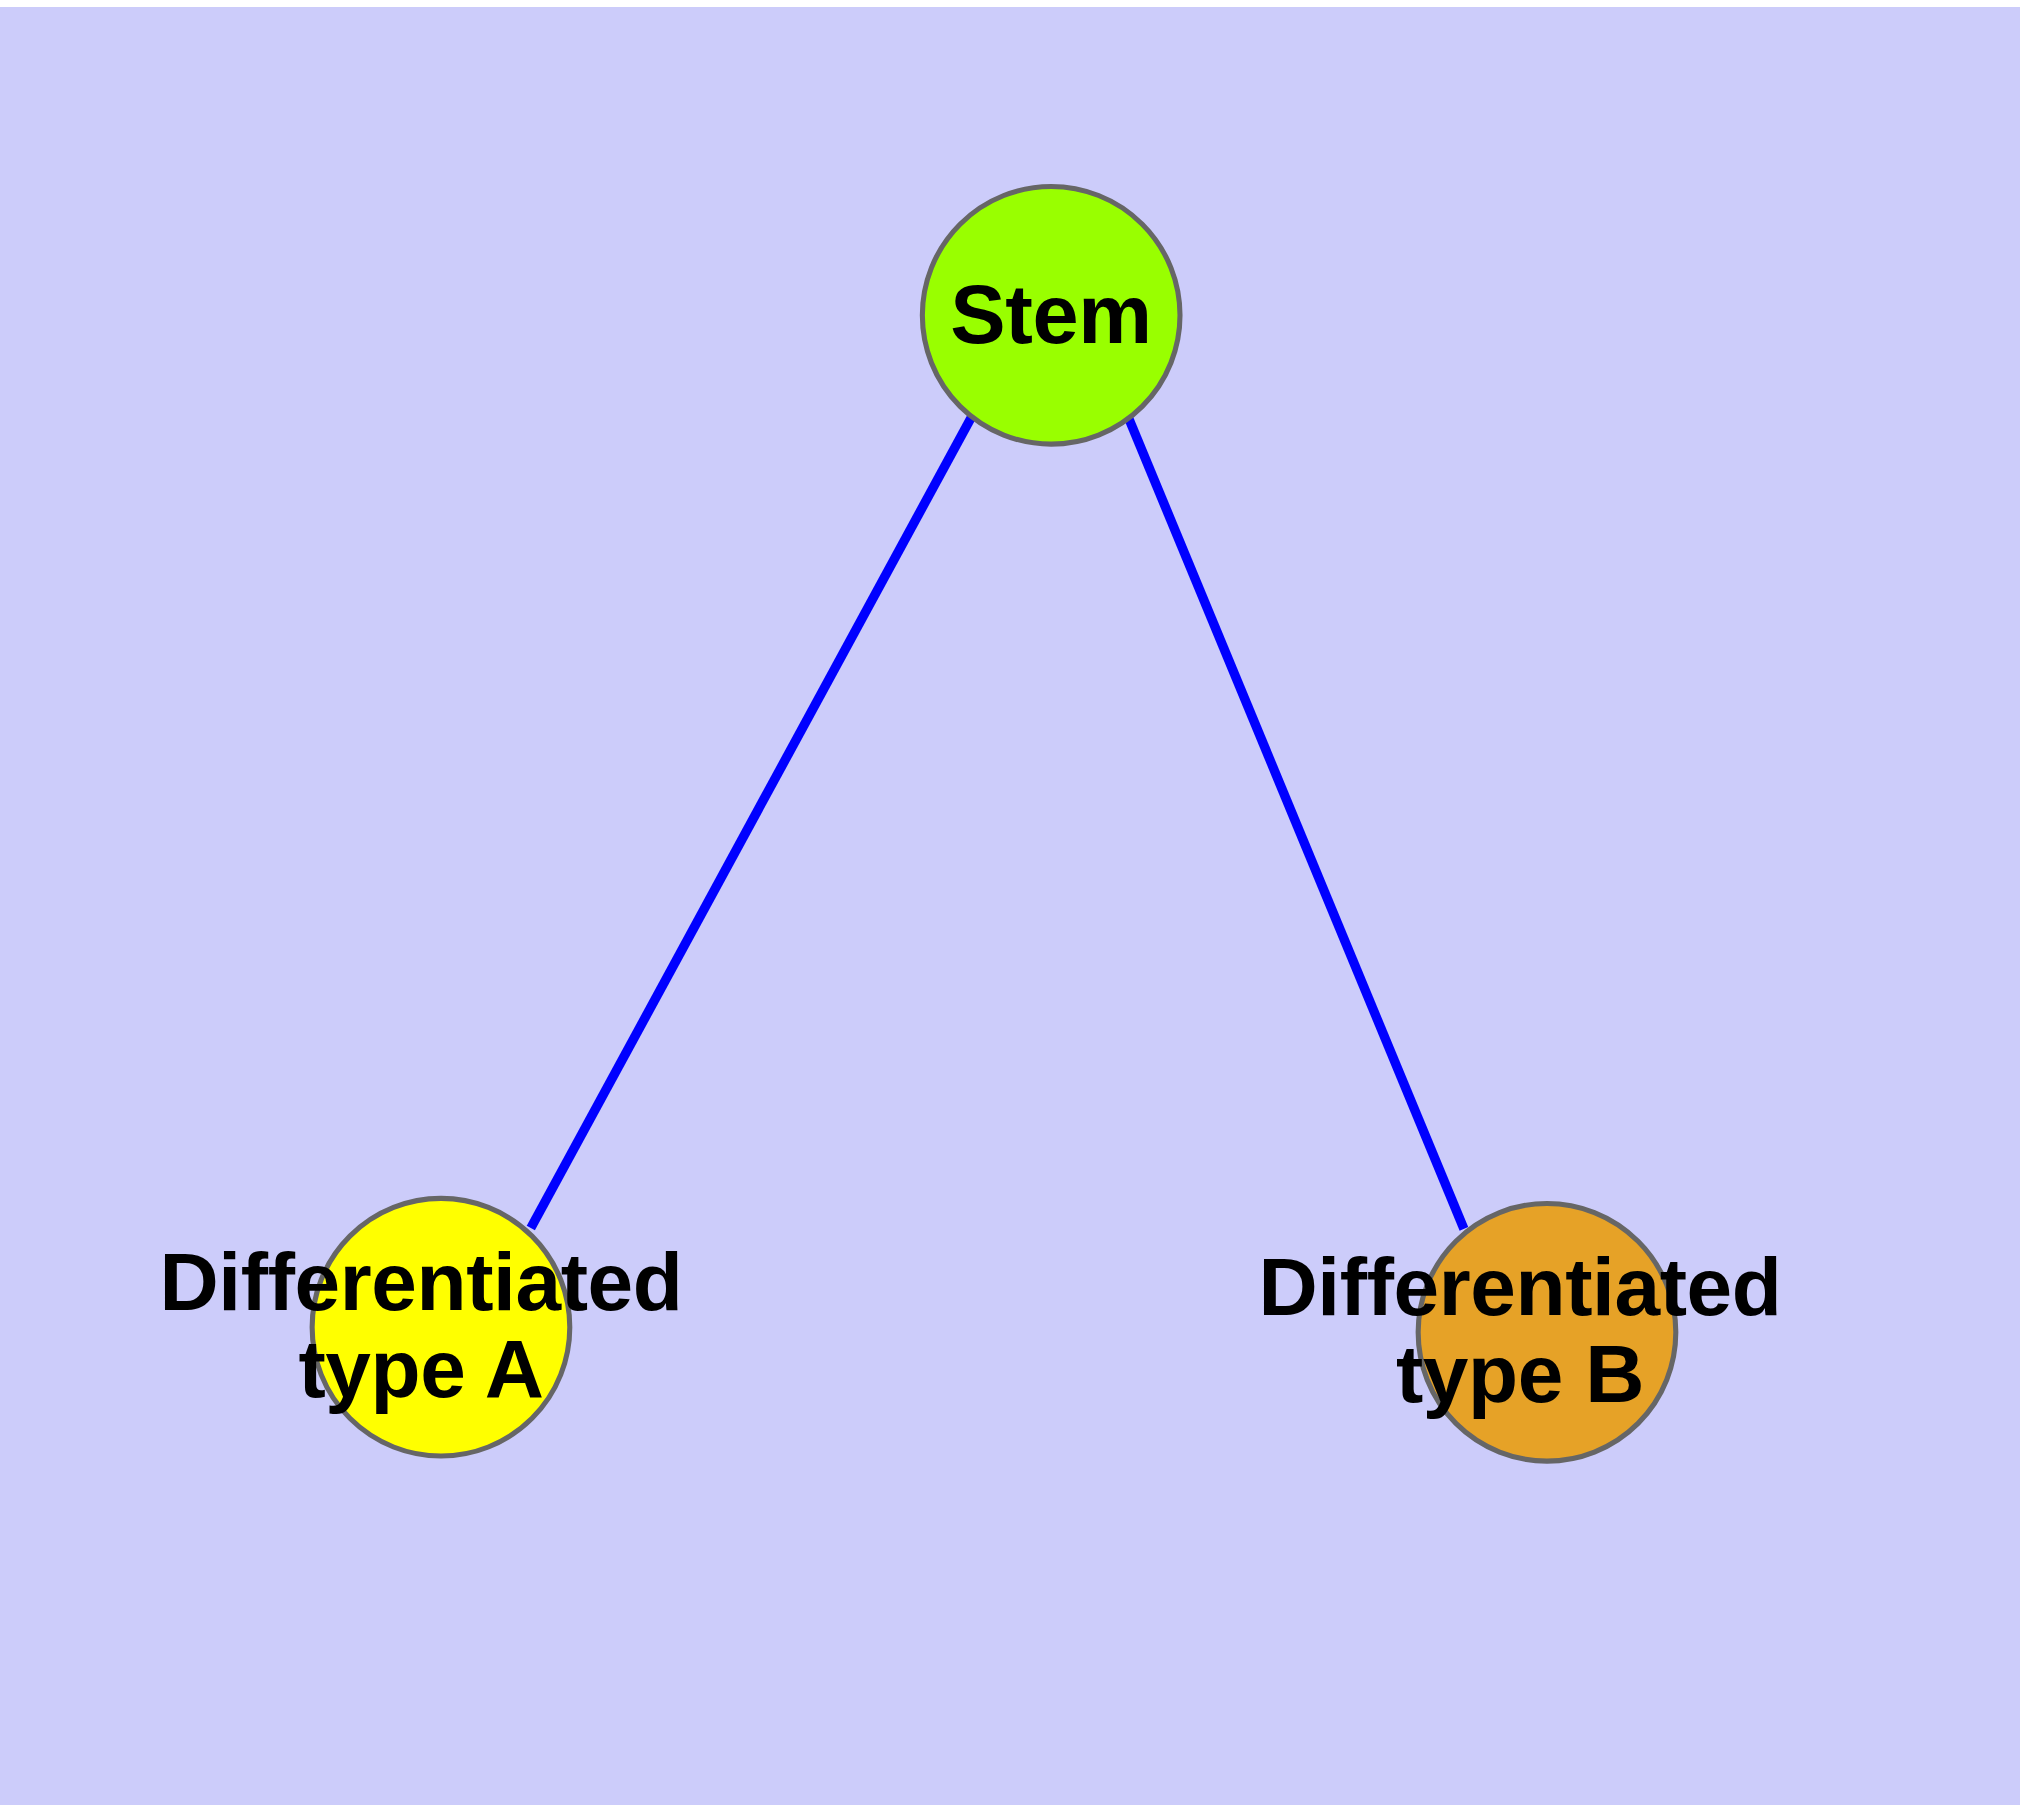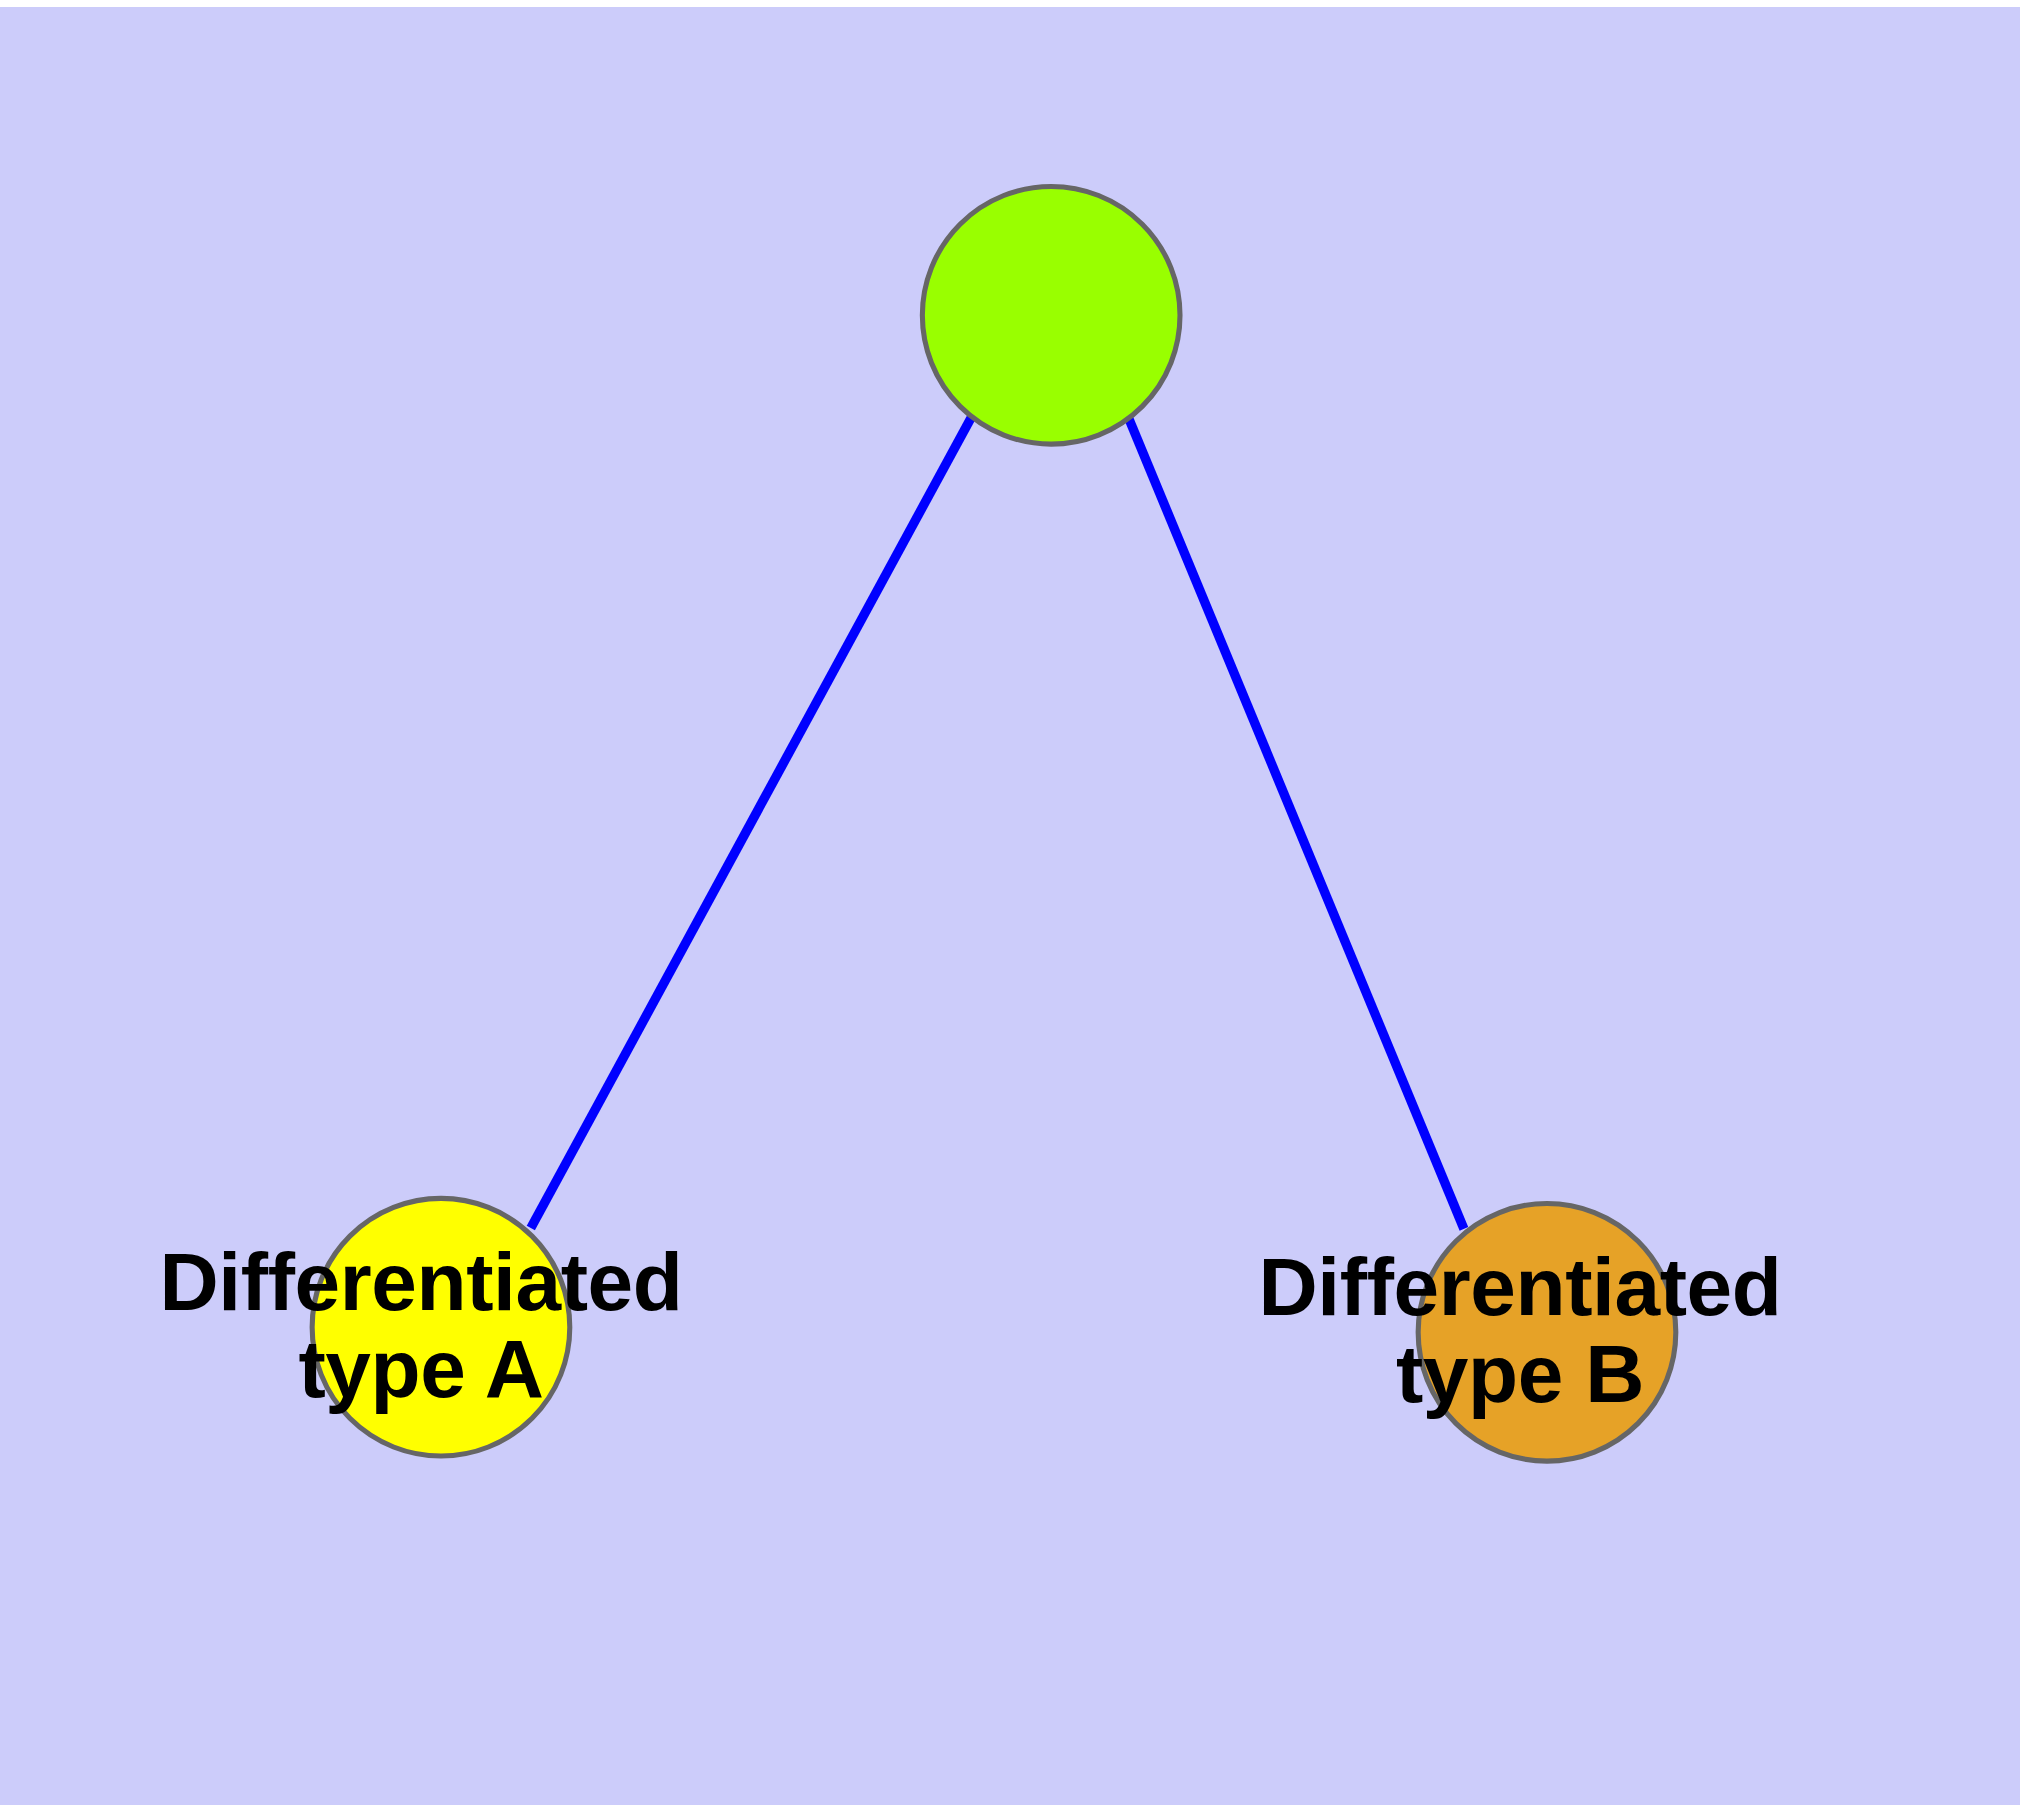--- a/index.html
+++ b/index.html
@@ -71,20 +71,21 @@
       <line id="edge-0" stroke-linecap="butt" x1="1146" y1="492" x2="626" y2="1449" stroke="#0000ff" stroke-width="11"></line>
       <line id="edge-1" stroke-linecap="butt" x1="1330" y1="490" x2="1727" y2="1450" stroke="#0000ff" stroke-width="11"></line>
     </g>
     <g>
       <circle id="node-0" cx="1240" cy="372" r="152" fill="#99ff00" stroke="#666666" stroke-width="6"></circle>
       <circle id="node-1" cx="520" cy="1566" r="152" fill="#ffff00" stroke="#666666" stroke-width="6"></circle>
       <circle id="node-2" cx="1825" cy="1572" r="152" fill="#e6a227" stroke="#666666" stroke-width="6"></circle>
     </g>
   </svg>
 
+  <div class="node-label" id="label-stem" style="color: rgb(0, 0, 0);">Stem</div>
 
   <div class="node-label" id="label-type-a" style="color: rgb(0, 0, 0);">Differentiated
 type A</div>
 
   <div class="node-label" id="label-type-b" style="color: rgb(0, 0, 0);">Differentiated
 type B</div>
 
 </div>
 
 

